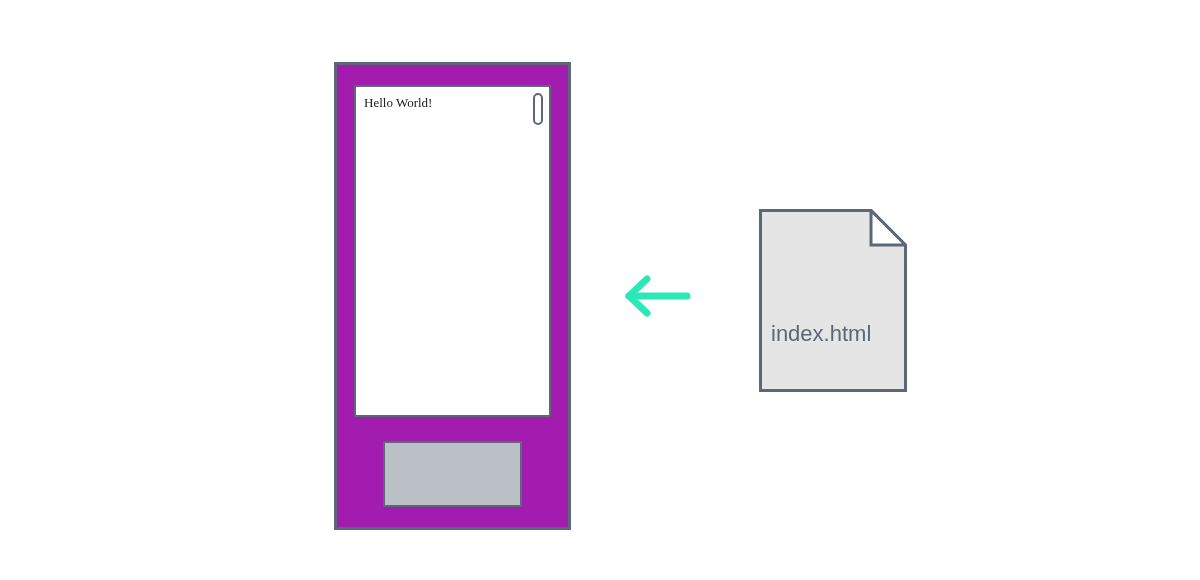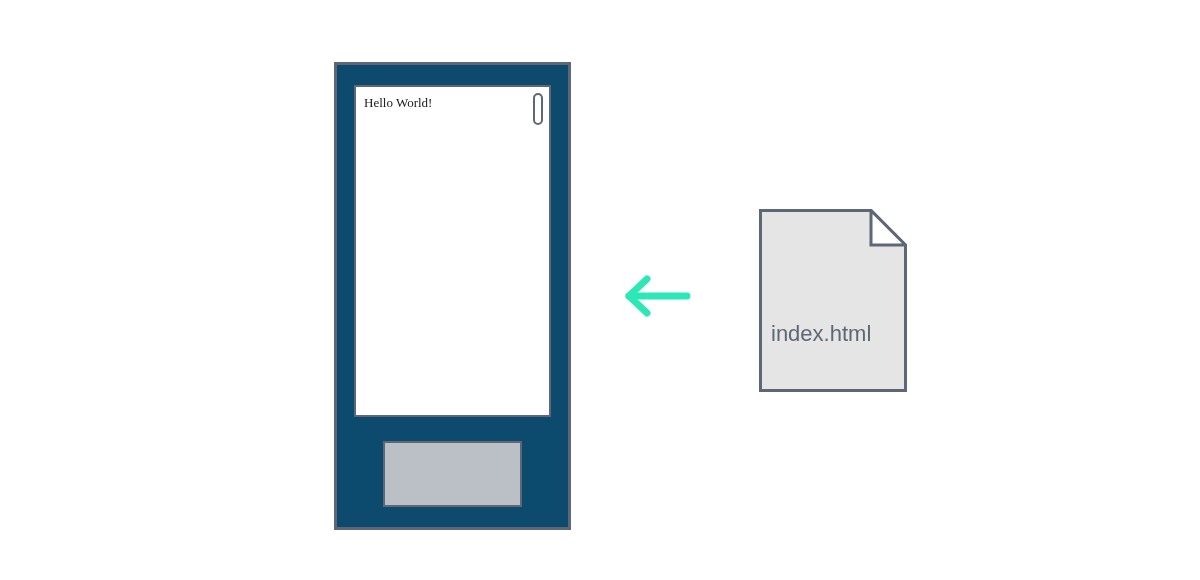--- a/index.html
+++ b/index.html
@@ -10,21 +10,21 @@
     position: relative;
   }
 
   
   .device {
     position: absolute;
     left: 334px;
     top: 62px;
     width: 237px;
     height: 468px;
-    background: #0c4a6e;
+    background: #a21caf;
     border: 3px solid #5e6776;
   }
   .device-screen {
     position: absolute;
     left: 17px;
     top: 20px;
     width: 197px;
     height: 332px;
     background: #ffffff;
     border: 2px solid #5e6776;

